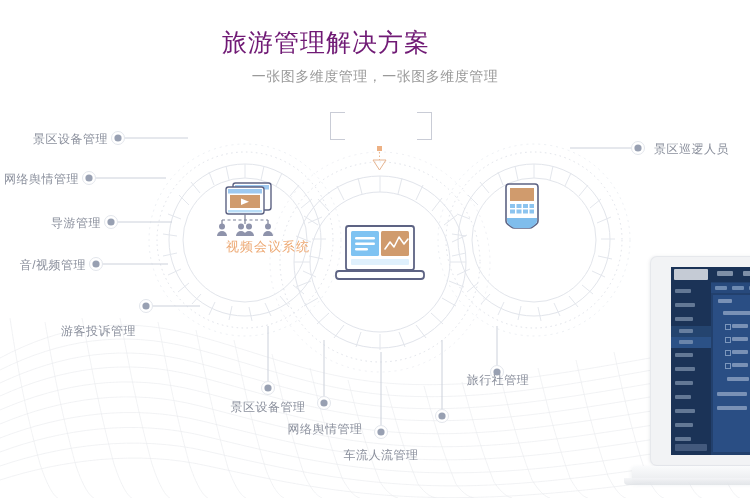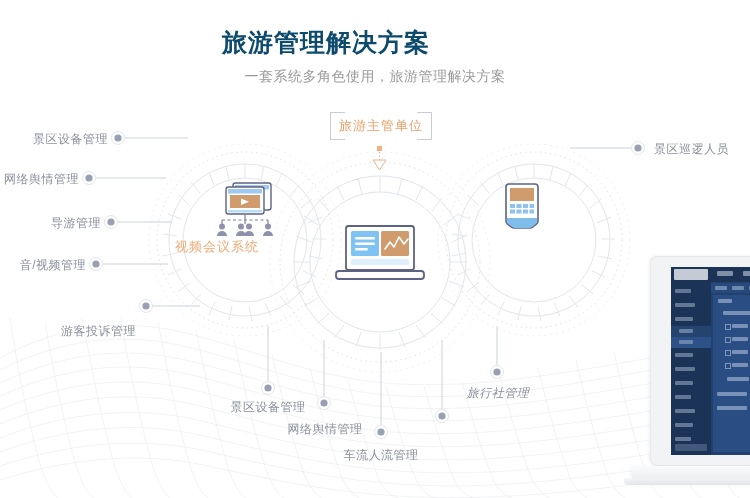--- a/index.html
+++ b/index.html
@@ -10,21 +10,21 @@
     position:relative;
   }
   #stage{position:absolute;left:0;top:0;width:750px;height:498px;overflow:hidden;background:#fff;}
 
   
   .bg-mesh{position:absolute;left:0;bottom:0;width:750px;height:210px;pointer-events:none;}
 
   
   .title{
     position:absolute;left:0;top:26px;width:652px;text-align:center;
-    font-size:25px;font-weight:bold;color:#0c4a6e;letter-spacing:1px;
+    font-size:25px;font-weight:normal;color:#701a75;letter-spacing:1px;
   }
   .subtitle{
     position:absolute;left:0;top:68px;width:750px;text-align:center;
     font-size:14px;color:#9a9a9a;letter-spacing:.5px;
   }
 
   
   .rings{position:absolute;left:0;top:0;width:750px;height:498px;pointer-events:none;}
 
   
@@ -37,21 +37,21 @@
   .authority .brk.tl{left:0;top:0;border-left:1px solid #c9ccd6;border-top:1px solid #c9ccd6;}
   .authority .brk.tr{right:0;top:0;border-right:1px solid #c9ccd6;border-top:1px solid #c9ccd6;}
   .authority .brk.bl{left:0;bottom:0;border-left:1px solid #c9ccd6;border-bottom:1px solid #c9ccd6;}
   .authority .brk.br{right:0;bottom:0;border-right:1px solid #c9ccd6;border-bottom:1px solid #c9ccd6;}
   .authority .edge{position:absolute;background:#d7d9e0;}
   .authority .edge.l{left:0;top:0;width:1px;height:28px;}
   .authority .edge.r{right:0;top:0;width:1px;height:28px;}
 
   
   .nodecap{
-    position:absolute;text-align:left;white-space:nowrap;
+    position:absolute;text-align:right;white-space:nowrap;
     font-size:13px;color:#eda974;letter-spacing:1px;
   }
   .nodecap.center{left:310px;top:281px;width:140px;font-size:14px;}
   .nodecap.left{left:175px;top:238px;width:135px;}
   .nodecap.right{left:455px;top:238px;width:135px;}
 
   
   .icon-wrap{position:absolute;}
   .icon-center{left:330px;top:224px;}
   .icon-left{left:208px;top:180px;}
@@ -142,21 +142,21 @@
       <path d="M538,80 C546,112 554,146 570,190 C578,205 584,209 588,210"></path>
       <path d="M576,72 C584,106 592,142 608,188 C616,204 622,209 626,210"></path>
       <path d="M614,64 C622,100 630,138 646,186 C654,204 660,209 664,210"></path>
       <path d="M652,58 C660,96 668,134 684,184 C692,203 698,209 702,210"></path>
       <path d="M690,54 C698,92 706,132 722,182 C730,203 736,209 740,210"></path>
       <path d="M726,50 C734,90 742,130 750,176"></path>
     </g>
   </svg>
 
   <div class="title">旅游管理解决方案</div>
-  <div class="subtitle">一套系统多角色使用，旅游管理解决方案</div>
+  <div class="subtitle">一张图多维度管理，一张图多维度管理</div>
 
   <svg class="rings" viewBox="0 0 750 498">
     <defs>
       <clipPath id="clipAll">
           <rect x="0" y="0" width="750" height="498"></rect>
         </clipPath>
     </defs>
     <g clip-path="url(#clipAll)">
 
       <circle cx="245" cy="240" r="88" fill="none" stroke="#dfe2e9" stroke-width="1" stroke-dasharray="1.5 3.5"></circle>
@@ -305,21 +305,20 @@
     </g>
   </svg>
 
   <div class="authority">
     <span class="edge l"></span>
     <span class="edge r"></span>
     <span class="brk tl"></span>
     <span class="brk tr"></span>
     <span class="brk bl"></span>
     <span class="brk br"></span>
-    <span>旅游主管单位</span>
   </div>
 
   <div class="icon-wrap icon-left">
     <svg width="74" height="58" viewBox="0 0 74 58">
       <rect x="25" y="3" width="38" height="27" rx="2.5" fill="#ffffff" stroke="#5d6383" stroke-width="1.4"></rect>
       <rect x="27" y="5" width="34" height="4.5" fill="#9ec9f0"></rect>
       <rect x="18" y="7" width="38" height="27" rx="2.5" fill="#ffffff" stroke="#5d6383" stroke-width="1.4"></rect>
       <rect x="20" y="9" width="34" height="4.5" fill="#9ec9f0"></rect>
       <rect x="22" y="15" width="30" height="13" fill="#d09b6d"></rect>
       <path d="M33,18.5 L41,21.7 L33,24.9 Z" fill="#ffffff"></path>
@@ -385,21 +384,21 @@
   <div class="side-label l" style="left:0;top:171px;width:79px;">网络舆情管理</div>
   <div class="side-label l" style="left:0;top:215px;width:101px;">导游管理</div>
   <div class="side-label l" style="left:0;top:257px;width:86px;">音/视频管理</div>
   <div class="side-label l" style="left:0;top:299px;width:136px;margin-top:24px;">游客投诉管理</div>
 
   <div class="side-label r" style="left:654px;top:141px;">景区巡逻人员</div>
 
   <div class="bottom-label" style="left:208px;top:399px;width:120px;">景区设备管理</div>
   <div class="bottom-label" style="left:265px;top:421px;width:120px;">网络舆情管理</div>
   <div class="bottom-label" style="left:321px;top:447px;width:120px;text-align:center;">车流人流管理</div>
-  <div class="bottom-label" style="left:445px;top:385px;width:106px;font-style:italic;">旅行社管理</div>
+  <div class="bottom-label" style="left:445px;top:372px;width:106px;">旅行社管理</div>
 
   <div class="laptop">
     <div class="lid">
       <div class="screen">
         <div class="dash">
           <div class="topbar"></div>
           <div class="logo"></div>
           <div class="tnav" style="left:46px;width:16px;"></div>
           <div class="tnav" style="left:72px;width:18px;"></div>
 

